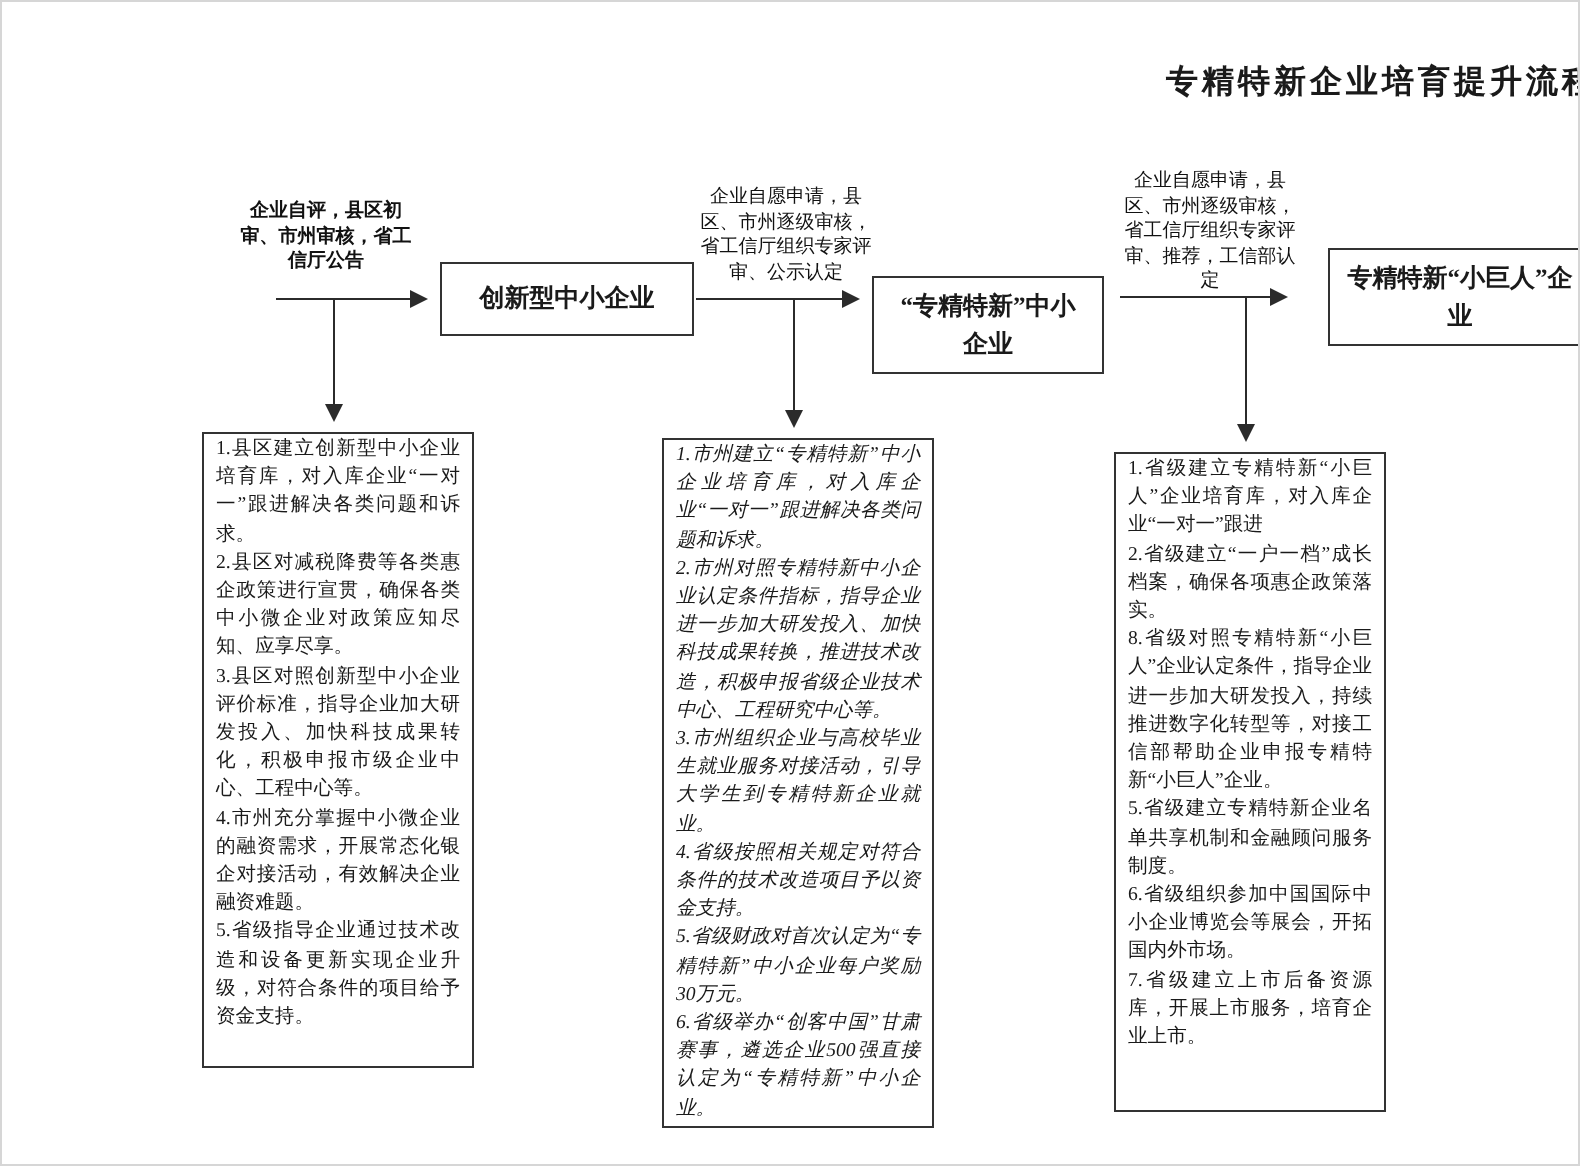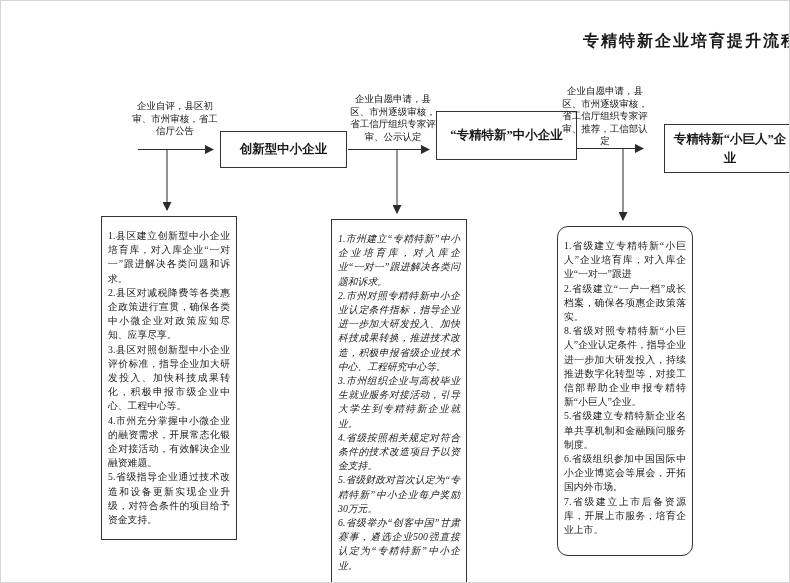--- a/index.html
+++ b/index.html
@@ -36,21 +36,21 @@
     position:absolute;
     font-size:9.5px;line-height:12.5px;
     color:#111;
     text-align:center;
   }
   .detail-box{
     position:absolute;
     border:1px solid #333;
     background:#fff;
     box-sizing:border-box;
-    padding:12px 6px;
+    padding:1px 6px;
     font-size:9.8px;line-height:1.45;
   }
   .detail-box p{margin:0;text-align:justify;}
 </style>
 </head>
 <body>
 
 <div class="canvas">
 
   <div class="title">专精特新企业培育提升流程图</div>
@@ -67,29 +67,29 @@
     <line x1="166" y1="149" x2="166" y2="209" stroke="#2b2b2b" stroke-width="1" marker-end="url(#arrow)"></line>
     <line x1="396" y1="149" x2="396" y2="212" stroke="#2b2b2b" stroke-width="1" marker-end="url(#arrow)"></line>
     <line x1="622" y1="148" x2="622" y2="219" stroke="#2b2b2b" stroke-width="1" marker-end="url(#arrow)"></line>
   </svg>
 
 
   <div class="stage-box" style="left:219px;top:130px;width:127px;height:37px;">
     <span>创新型中小企业</span>
   </div>
 
-  <div class="stage-box" style="left:435px;top:110px;width:141px;height:49px;">
+  <div class="stage-box" style="left:435px;top:137px;width:116px;height:49px;">
     <span>“专精特新”中小企业</span>
   </div>
 
   <div class="stage-box" style="left:649px;top:123px;width:132px;height:49px;margin-left:14px;">
     <span>专精特新“小巨人”企业</span>
   </div>
 
-  <div class="arrow-label" style="left:130px;top:99px;width:88px;">企业自评，县区初审、市州审核，省工信厅公告</div>
+  <div class="arrow-label" style="left:118px;top:99px;width:88px;font-weight:bold;">企业自评，县区初审、市州审核，省工信厅公告</div>
 
   <div class="arrow-label" style="left:346px;top:92px;width:92px;">企业自愿申请，县区、市州逐级审核，省工信厅组织专家评审、公示认定</div>
 
   <div class="arrow-label" style="left:558px;top:84px;width:92px;">企业自愿申请，县区、市州逐级审核，省工信厅组织专家评审、推荐，工信部认定</div>
 
   <div class="detail-box" style="left:100px;top:215px;width:136px;min-height:318px;">
     <p>1.县区建立创新型中小企业培育库，对入库企业“一对一”跟进解决各类问题和诉求。</p>
     <p>2.县区对减税降费等各类惠企政策进行宣贯，确保各类中小微企业对政策应知尽知、应享尽享。</p>
     <p>3.县区对照创新型中小企业评价标准，指导企业加大研发投入、加快科技成果转化，积极申报市级企业中心、工程中心等。</p>
     <p>4.市州充分掌握中小微企业的融资需求，开展常态化银企对接活动，有效解决企业融资难题。</p>
@@ -98,21 +98,21 @@
 
   <div class="detail-box" style="left:330px;top:218px;width:136px;min-height:330px;font-style:italic;">
     <p>1.市州建立“专精特新”中小企业培育库，对入库企业“一对一”跟进解决各类问题和诉求。</p>
     <p>2.市州对照专精特新中小企业认定条件指标，指导企业进一步加大研发投入、加快科技成果转换，推进技术改造，积极申报省级企业技术中心、工程研究中心等。</p>
     <p>3.市州组织企业与高校毕业生就业服务对接活动，引导大学生到专精特新企业就业。</p>
     <p>4.省级按照相关规定对符合条件的技术改造项目予以资金支持。</p>
     <p>5.省级财政对首次认定为“专精特新”中小企业每户奖励30万元。</p>
     <p>6.省级举办“创客中国”甘肃赛事，遴选企业500强直接认定为“专精特新”中小企业。</p>
   </div>
 
-  <div class="detail-box" style="left:556px;top:225px;width:136px;min-height:330px;border-radius:11px;">
+  <div class="detail-box" style="left:556px;top:225px;width:136px;min-height:330px;">
     <p>1.省级建立专精特新“小巨人”企业培育库，对入库企业“一对一”跟进</p>
     <p>2.省级建立“一户一档”成长档案，确保各项惠企政策落实。</p>
     <p>8.省级对照专精特新“小巨人”企业认定条件，指导企业进一步加大研发投入，持续推进数字化转型等，对接工信部帮助企业申报专精特新“小巨人”企业。</p>
     <p>5.省级建立专精特新企业名单共享机制和金融顾问服务制度。</p>
     <p>6.省级组织参加中国国际中小企业博览会等展会，开拓国内外市场。</p>
     <p>7.省级建立上市后备资源库，开展上市服务，培育企业上市。</p>
   </div>
 
 </div>
 

